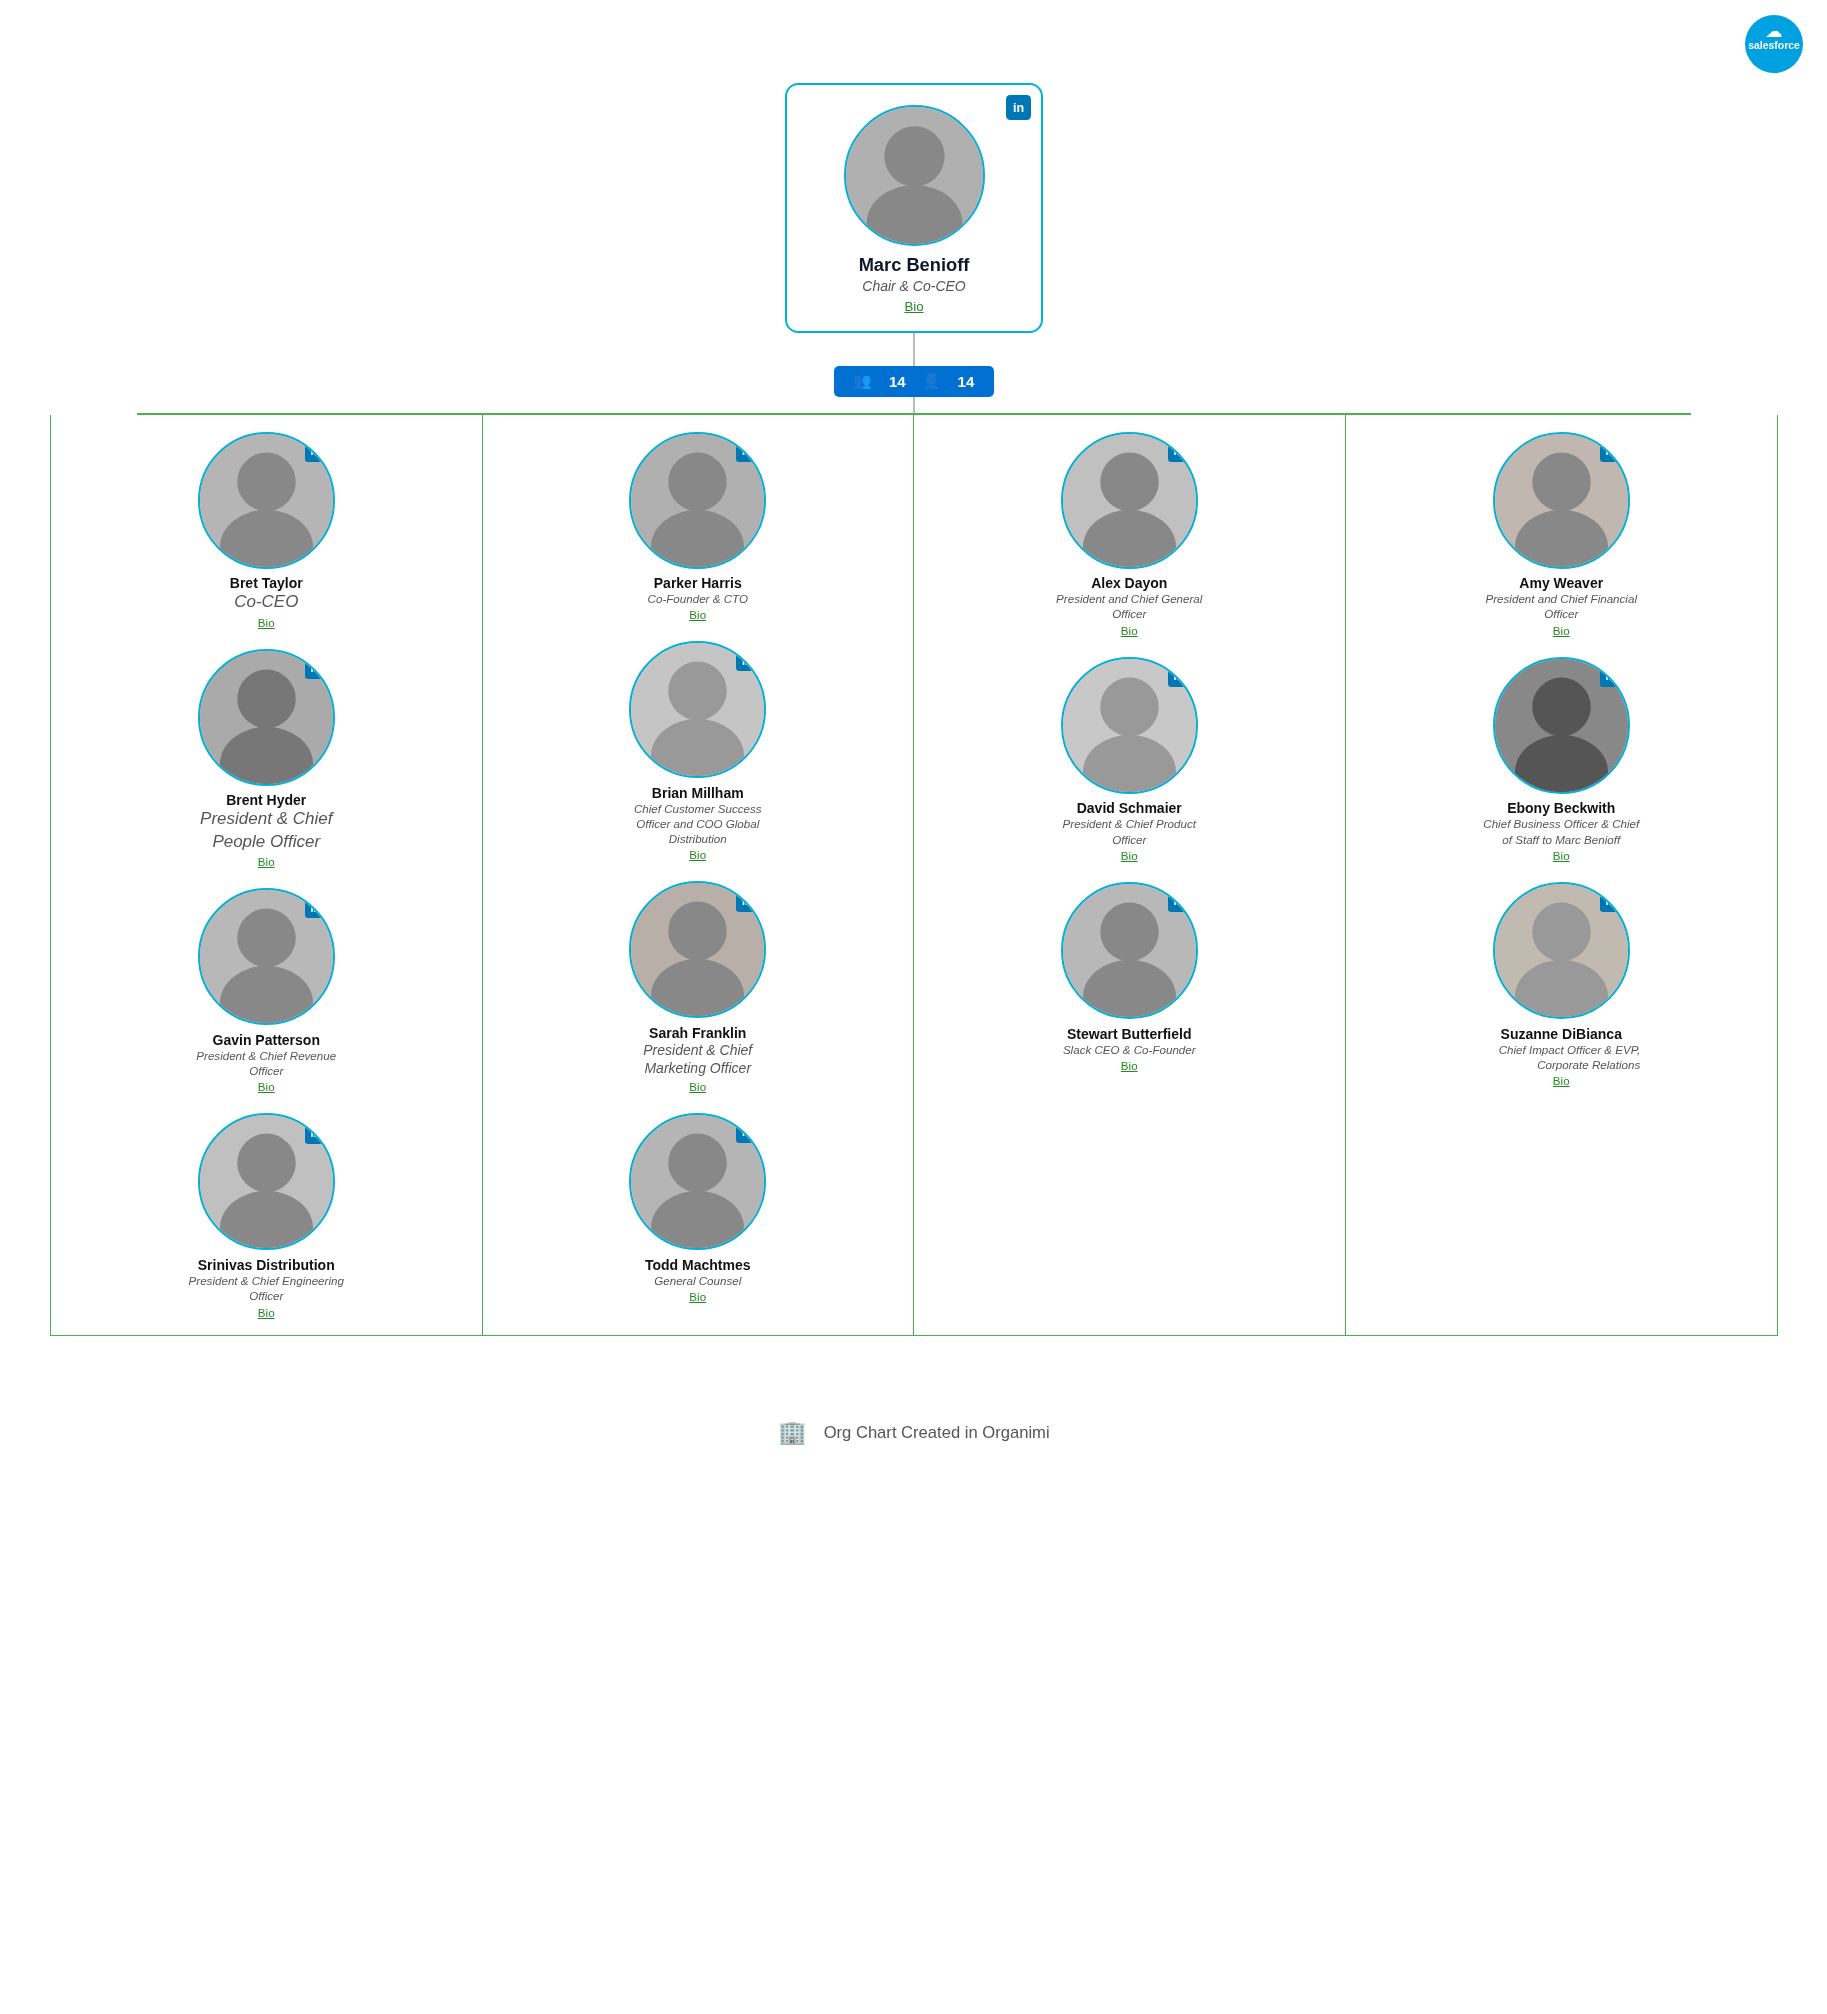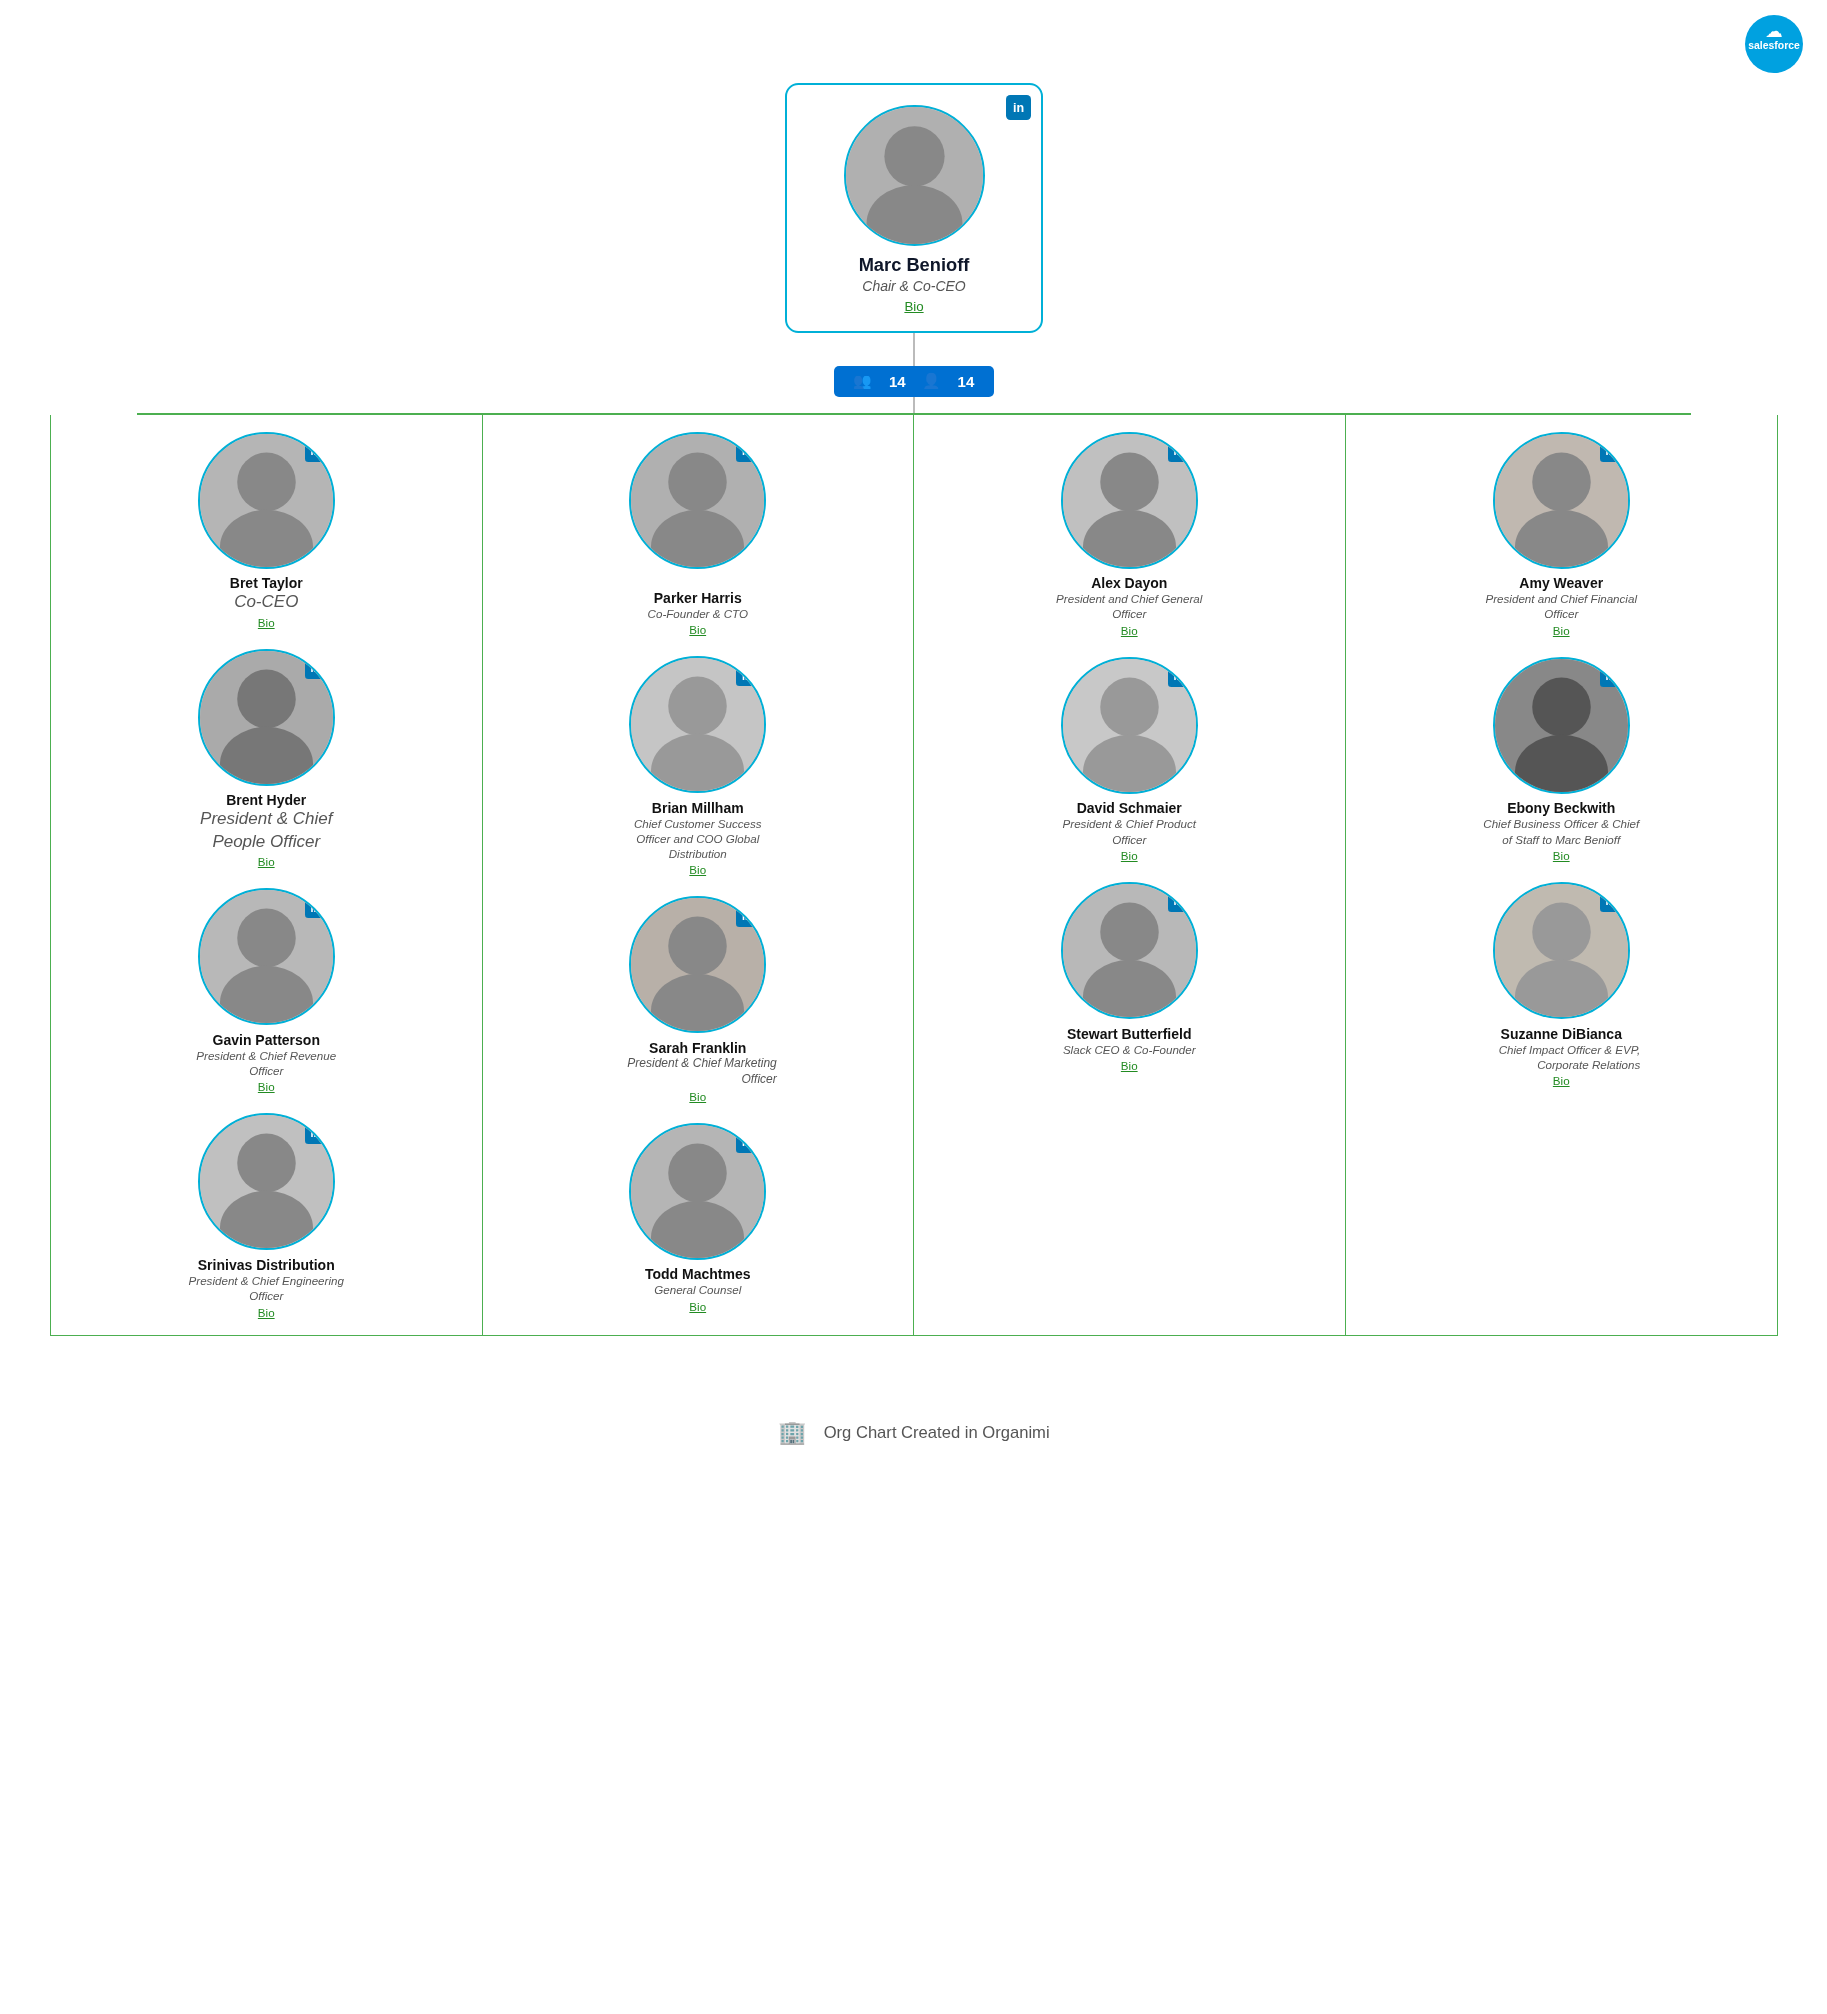--- a/index.html
+++ b/index.html
@@ -185,21 +185,21 @@
 
         <div class="person-node">
           <div style="position:relative;width:137px;height:137px;border-radius:50%;border:2.1px solid #00b0d7;overflow:hidden;background:#d0d0d0;">
             <svg viewBox="0 0 100 100">
                 <rect width="100" height="100" fill="#b0b0b0"></rect>
                 <circle cx="50" cy="36" r="22" fill="#888"></circle>
                 <ellipse cx="50" cy="85" rx="35" ry="28" fill="#888"></ellipse>
               </svg>
             <div style="position:absolute;top:6.6px;right:6.6px;width:21.6px;height:21.6px;background:#0077b5;border-radius:3.3px;display:flex;align-items:center;justify-content:center;color:white;font-weight:bold;font-size:10.8px;">in</div>
           </div>
-          <div style="font-weight:bold;font-size:14px;color:#111;margin-top:21px;text-align:right;">Parker Harris</div>
+          <div style="font-weight:bold;font-size:14px;color:#111;margin-top:6px;text-align:right;">Parker Harris</div>
           <div style="font-style:italic;font-size:11.6px;color:#555;text-align:center;line-height:1.3;">Co-Founder &amp; CTO</div>
           <a style="color:#228B22;font-size:11.6px;text-decoration:underline;cursor:pointer;margin-top:2.5px;">Bio</a>
         </div>
 
         <div class="person-node">
           <div style="position:relative;width:137px;height:137px;border-radius:50%;border:2.1px solid #00b0d7;overflow:hidden;background:#d0d0d0;">
             <svg viewBox="0 0 100 100">
                 <rect width="100" height="100" fill="#c5c5c5"></rect>
                 <circle cx="50" cy="36" r="22" fill="#999"></circle>
                 <ellipse cx="50" cy="85" rx="35" ry="28" fill="#999"></ellipse>
@@ -214,21 +214,21 @@
         <div class="person-node">
           <div style="position:relative;width:137px;height:137px;border-radius:50%;border:2.1px solid #00b0d7;overflow:hidden;background:#d0d0d0;">
             <svg viewBox="0 0 100 100">
                 <rect width="100" height="100" fill="#b8b0a8"></rect>
                 <circle cx="50" cy="36" r="22" fill="#888"></circle>
                 <ellipse cx="50" cy="85" rx="35" ry="28" fill="#888"></ellipse>
               </svg>
             <div style="position:absolute;top:6.6px;right:6.6px;width:21.6px;height:21.6px;background:#0077b5;border-radius:3.3px;display:flex;align-items:center;justify-content:center;color:white;font-weight:bold;font-size:10.8px;">in</div>
           </div>
           <div style="font-weight:bold;font-size:14px;color:#111;margin-top:6.6px;text-align:center;">Sarah Franklin</div>
-          <div style="font-style:italic;font-size:12px;color:#555;text-align:right;line-height:1.3;max-width:158px;">President &amp; Chief Marketing Officer</div>
+          <div style="font-style:italic;font-size:14px;color:#555;text-align:center;line-height:1.3;max-width:158px;">President &amp; Chief Marketing Officer</div>
           <a style="color:#228B22;font-size:11.6px;text-decoration:underline;cursor:pointer;margin-top:2.5px;">Bio</a>
         </div>
 
         <div class="person-node">
           <div style="position:relative;width:137px;height:137px;border-radius:50%;border:2.1px solid #00b0d7;overflow:hidden;background:#d0d0d0;">
             <svg viewBox="0 0 100 100">
                 <rect width="100" height="100" fill="#b5b5b5"></rect>
                 <circle cx="50" cy="36" r="22" fill="#888"></circle>
                 <ellipse cx="50" cy="85" rx="35" ry="28" fill="#888"></ellipse>
               </svg>

